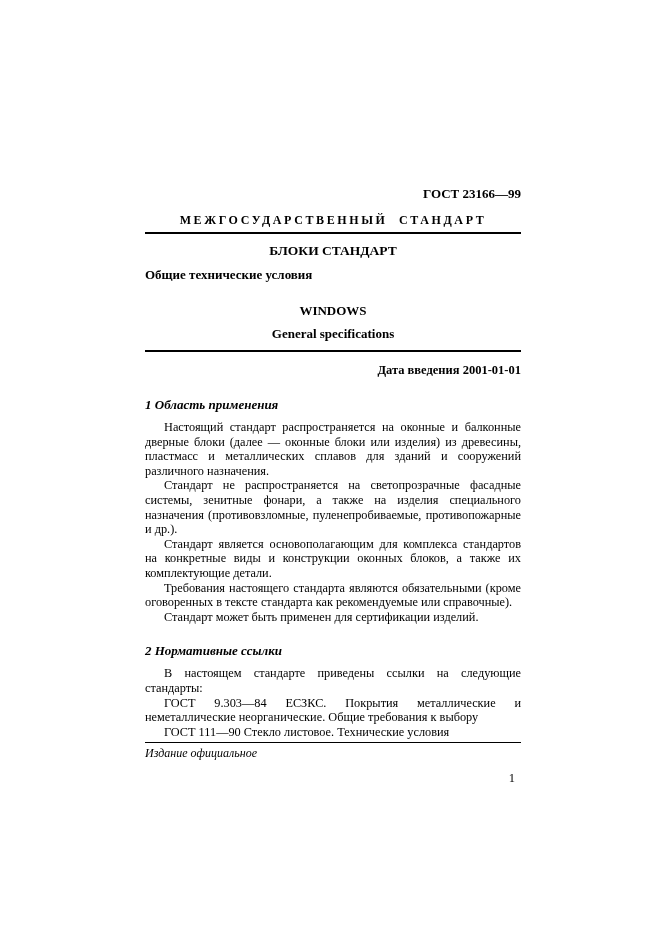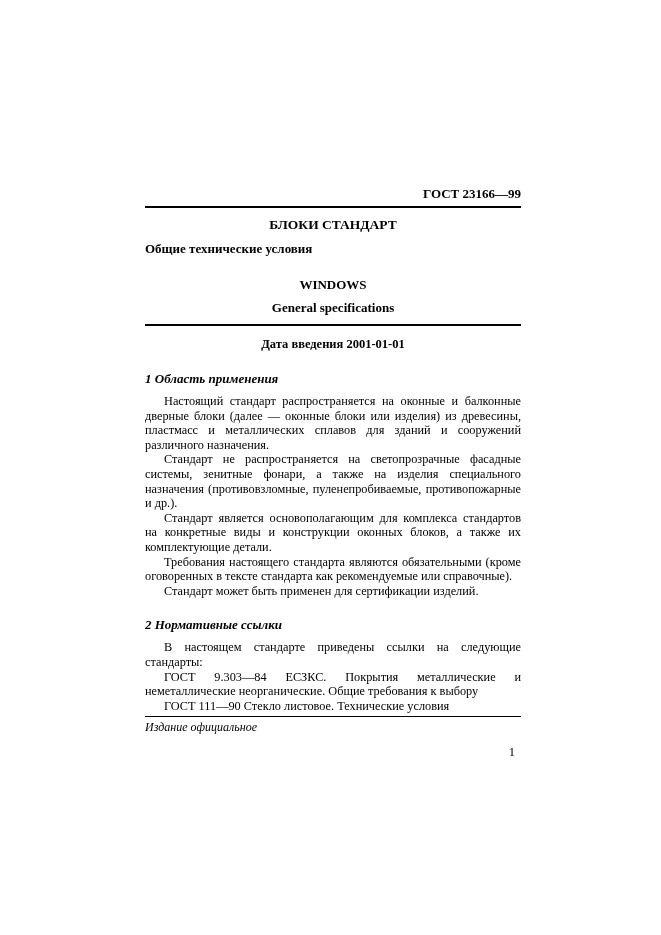--- a/index.html
+++ b/index.html
@@ -76,21 +76,21 @@
     line-height: 15px;
   }
   .subtitle-en {
     text-align: center;
     font-weight: bold;
     font-size: 13px;
     margin-top: 8px;
     line-height: 15px;
   }
   .effective-date {
-    text-align: center;
+    text-align: right;
     font-weight: bold;
     font-size: 12.5px;
     margin-top: 11px;
     line-height: 15px;
   }
   .section-heading {
     font-weight: bold;
     font-size: 13px;
     margin: 19px 0 7px 0;
     line-height: 16px;
@@ -118,20 +118,21 @@
   }
 </style>
 </head>
 <body>
 
 <div class="page">
   <div class="content">
 
     <div class="doc-code">ГОСТ 23166—99</div>
 
+    <div class="std-type">МЕЖГОСУДАРСТВЕННЫЙ СТАНДАРТ</div>
     <hr class="rule rule-header">
 
     <div class="title-ru">БЛОКИ СТАНДАРТ</div>
     <div class="subtitle-ru">Общие технические условия</div>
 
     <div class="title-en">WINDOWS</div>
     <div class="subtitle-en">General specifications</div>
     <hr class="rule rule-title">
 
     <div class="effective-date">Дата введения 2001-01-01</div>

